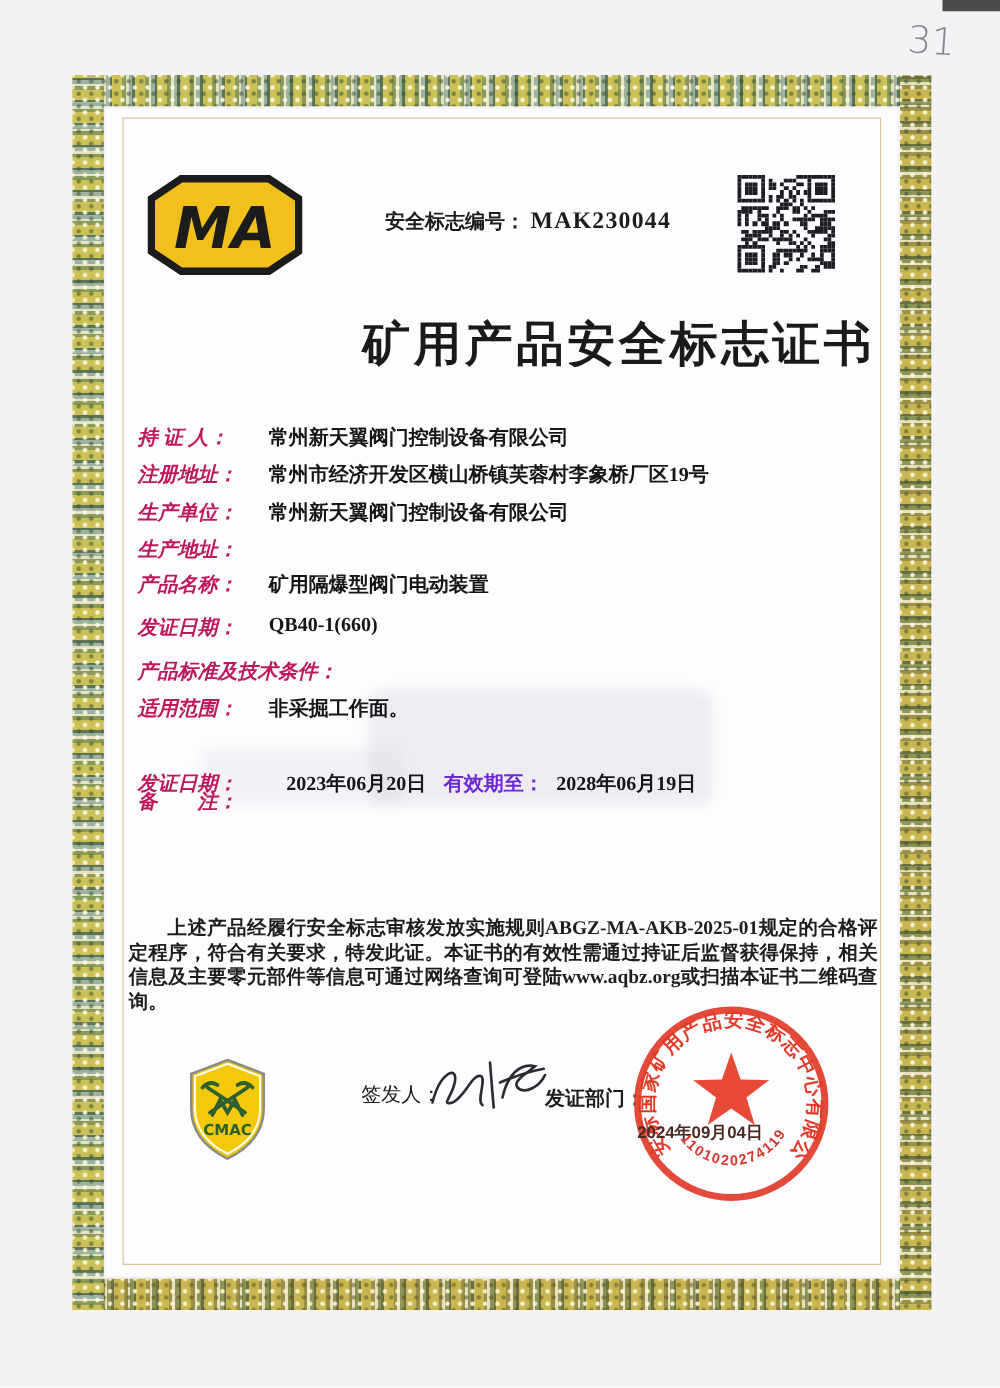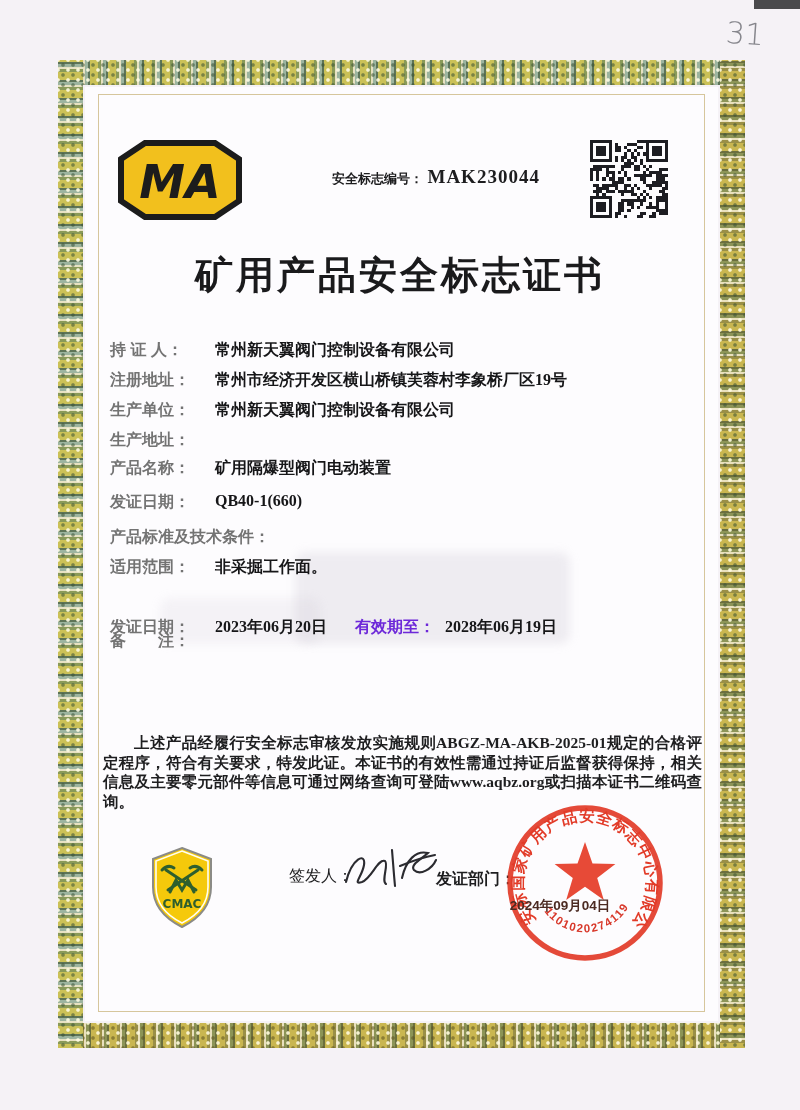--- a/index.html
+++ b/index.html
@@ -39,34 +39,34 @@
   .paper-inner { position:absolute; left:85px; top:87px; width:633px; height:934px; background:#fdfcfe; }
   .inner-line { position:absolute; left:98px; top:94px; width:607px; height:918px; border:1px solid #d6c69c; }
 
   .ghost { position:absolute; border-radius:10px; filter:blur(5px); }
   .ghost1 { left:295px; top:552px; width:275px; height:92px; background:rgba(188,183,196,.22); }
   .ghost2 { left:160px; top:598px; width:160px; height:46px; background:rgba(188,183,196,.14); }
 
   
   .ma-logo { position:absolute; left:118px; top:138px; }
   .certno { position:absolute; left:308px; top:166px; white-space:nowrap; }
-  .certno .lab { font-size:13px; font-weight:bold; color:#1d1d1f;margin-left:24px; }
+  .certno .lab { font-size:16px; font-weight:bold; color:#1d1d1f; }
   .certno .val { font-family:"Liberation Serif", serif; font-size:19px; color:#1d1d1f; letter-spacing:1px; }
   .qr { position:absolute; left:590px; top:140px; width:78px; height:78px;
         display:grid; grid-template-columns:repeat(25,1fr); grid-template-rows:repeat(25,1fr); }
   .qc { background:transparent; }
   .qc.on { background:#1d1d22; }
 
-  .doc-title { position:absolute; left:100px; top:250px; width:600px; text-align:center;
+  .doc-title { position:absolute; left:100px; top:250px; width:600px; text-align:right;
     font-family:"Liberation Serif", serif; font-weight:bold; font-size:38px; color:#1a1a1c; letter-spacing:3px; }
 
   
   .row { position:absolute; left:110px; display:flex; align-items:flex-start; white-space:nowrap; }
-  .lbl { width:105px; flex:none; font-size:16px; font-weight:bold; color:#737373; }
-  .val { font-family:"Liberation Serif", serif; font-size:16px; font-weight:bold; color:#161618; }
+  .lbl { width:105px; flex:none; font-size:16px; font-weight:bold; color:#be185d;font-style:italic; }
+  .val { font-family:"Liberation Serif", serif; font-size:16px; font-weight:bold; color:#161618;text-align:center; }
   .row-std .lbl { width:200px; }
   .std-val { width:335px; white-space:normal; line-height:21px; }
   .val-issue { width:140px; flex:none; }
   .lbl2 { width:90px; flex:none; font-size:16px; font-weight:bold; color:#6d28d9; }
 
   .statement { position:absolute; left:103px; top:733px; width:599px;
     font-family:"Liberation Serif", serif; font-size:15.5px; font-weight:bold; color:#1e1e20;
     line-height:19.5px; text-indent:2em; text-align:justify; }
 
   

